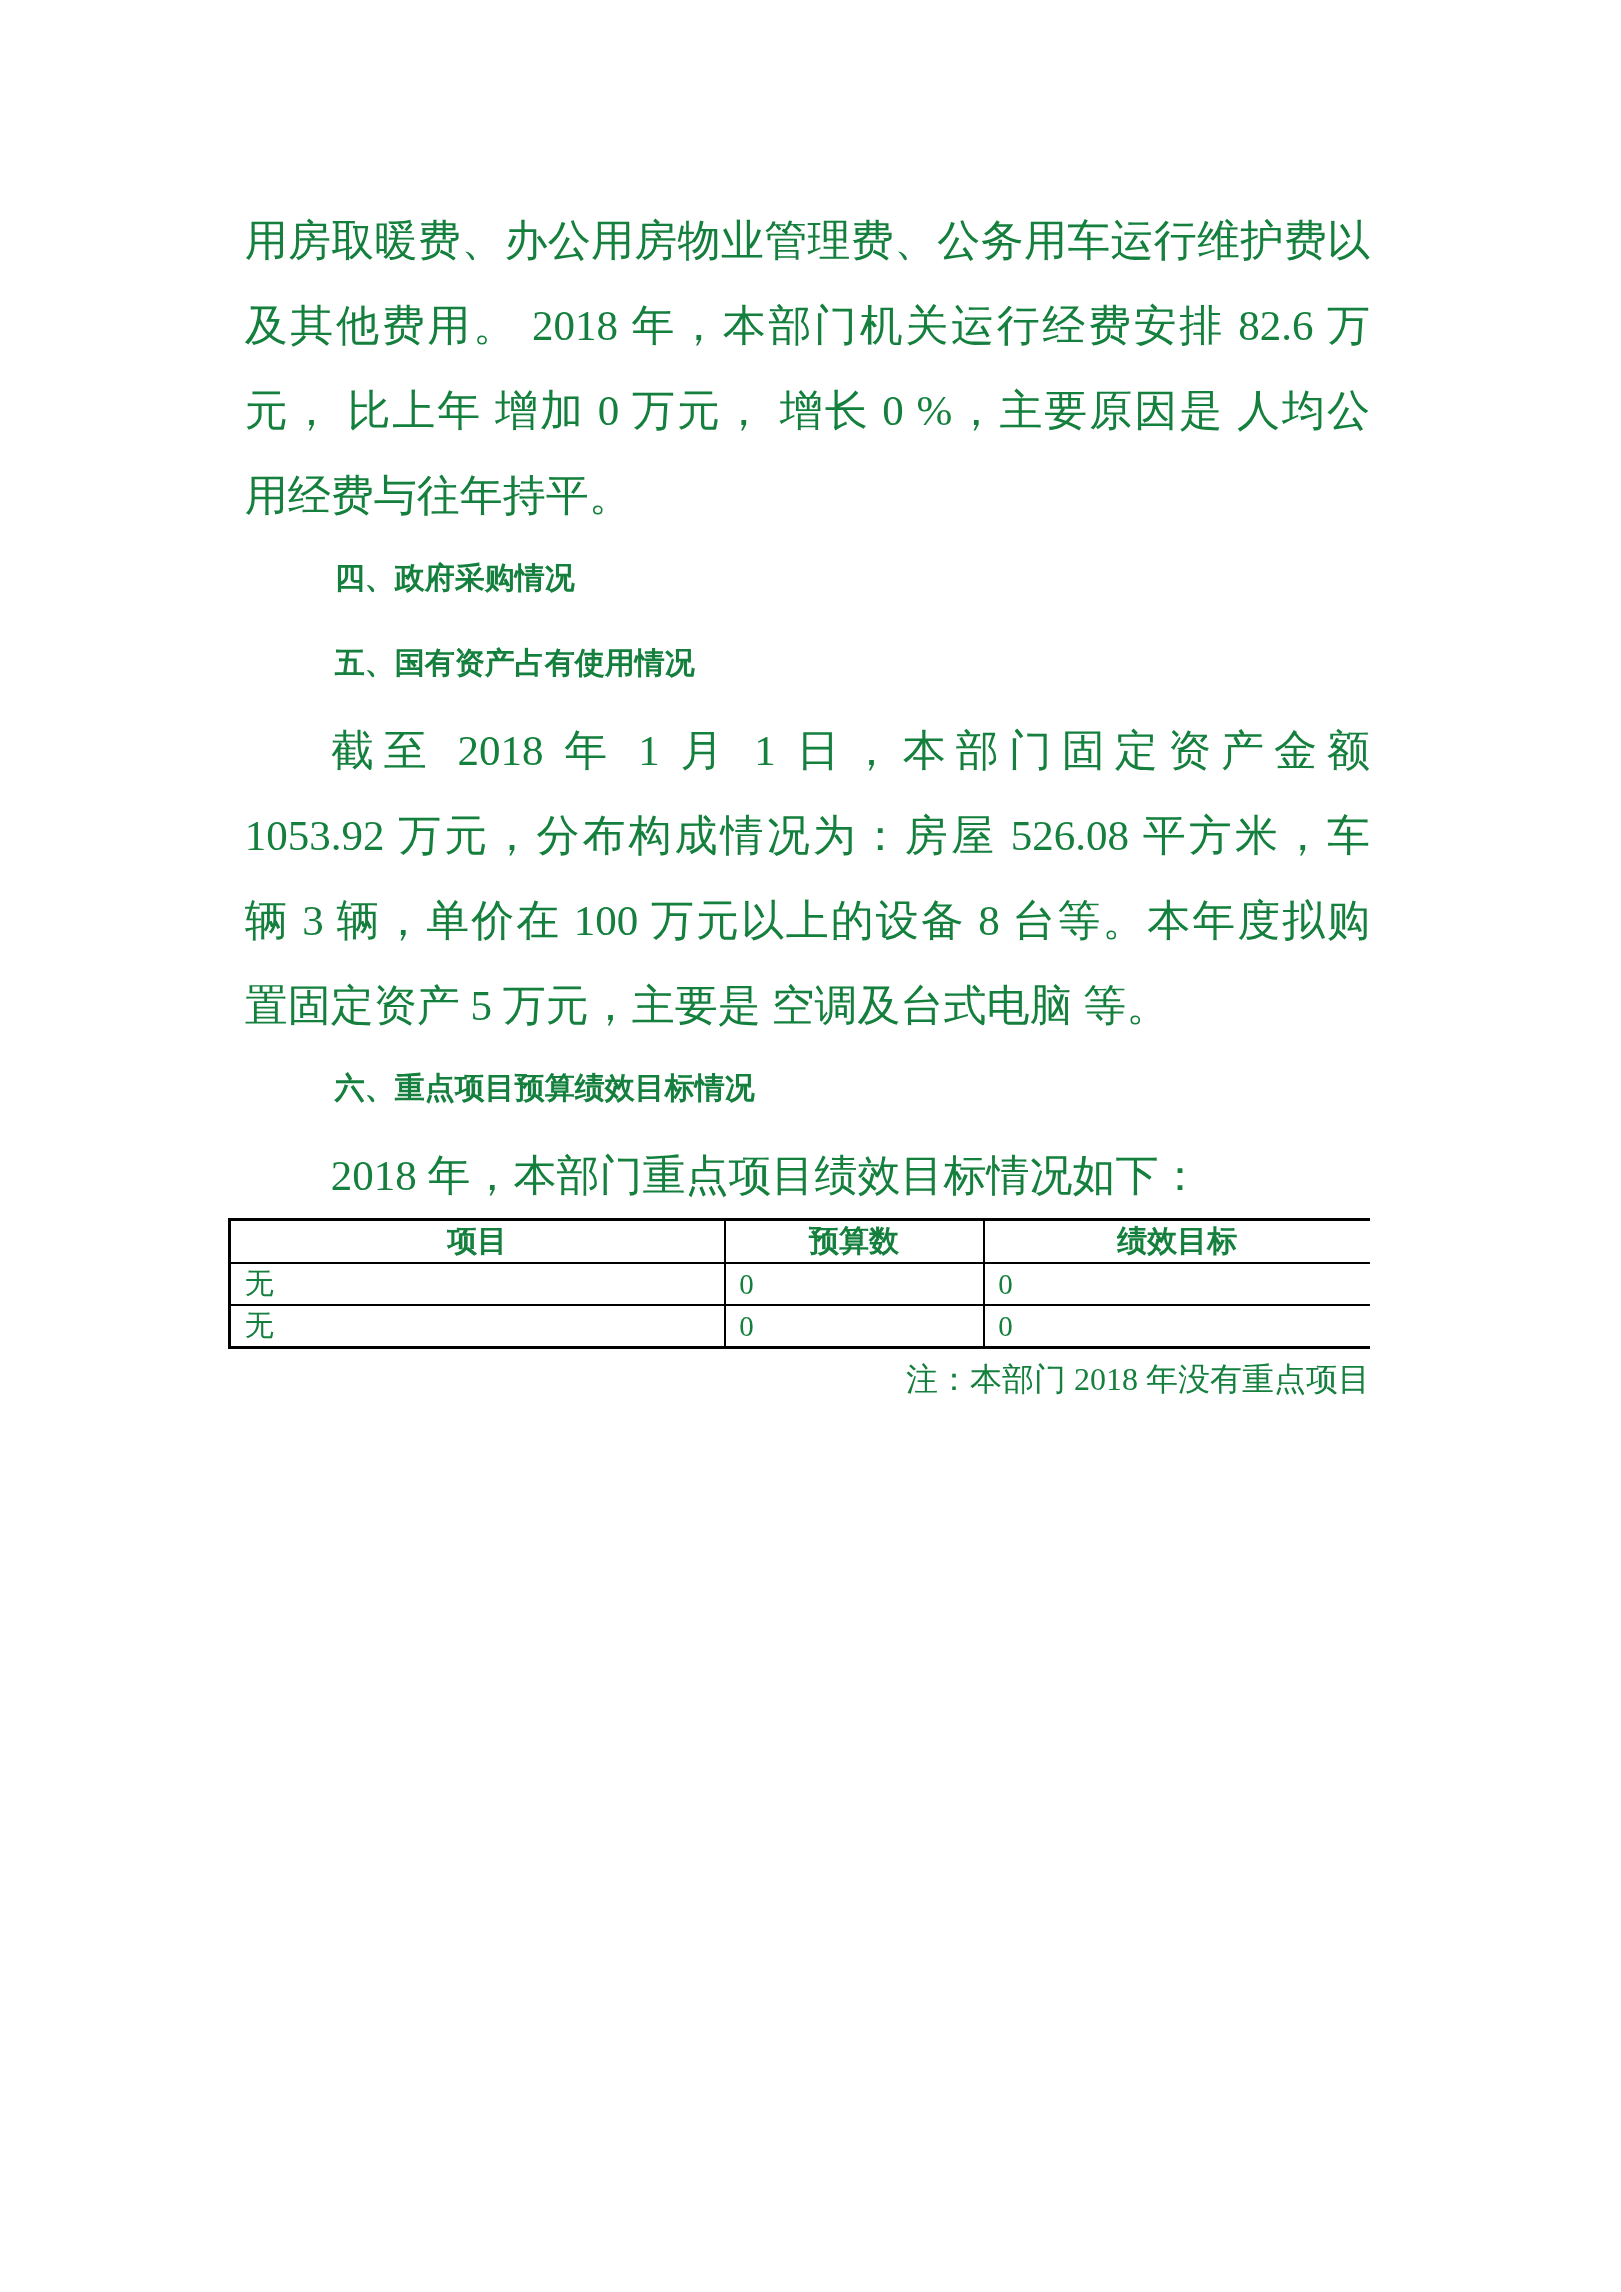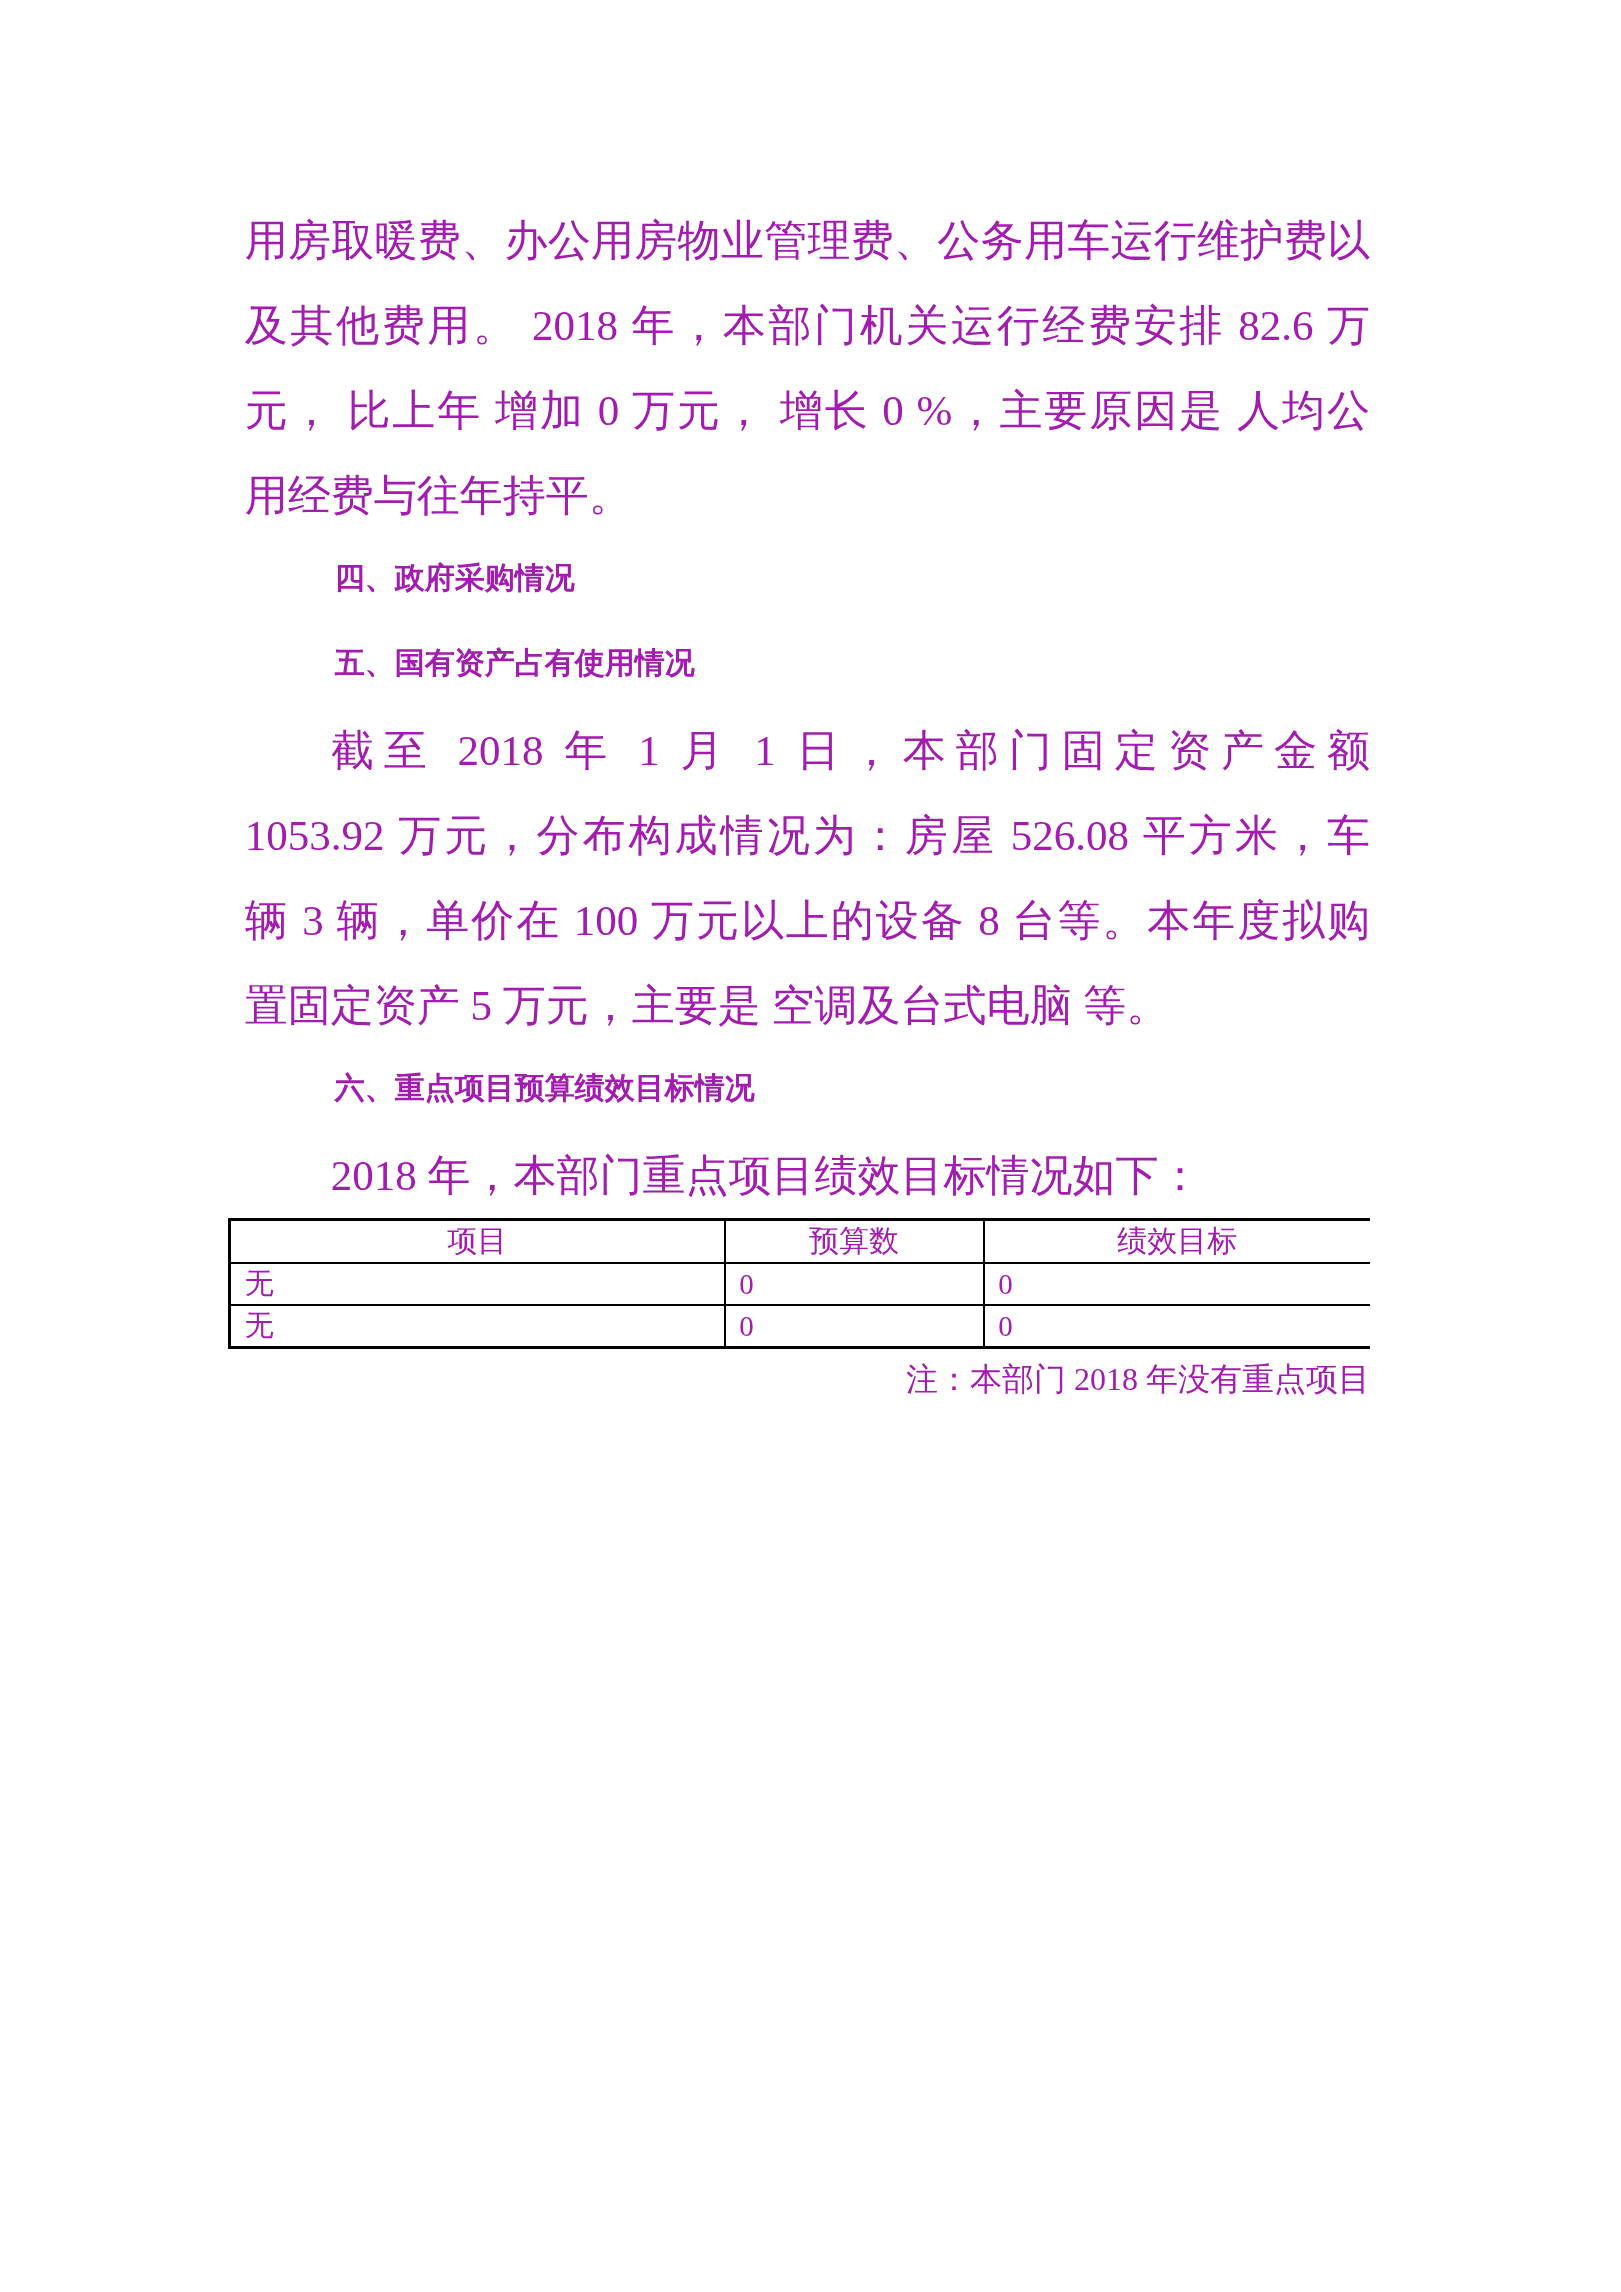--- a/index.html
+++ b/index.html
@@ -5,21 +5,21 @@
   html, body {
     margin: 0;
     padding: 0;
     background: #ffffff;
   }
   .page {
     position: relative;
     width: 1621px;
     height: 2293px;
     background: #ffffff;
-    color: #a21caf;
+    color: #15803d;
     overflow: hidden;
   }
   .content {
     position: absolute;
     left: 228px;
     top: 198px;
     width: 1142px;
     overflow: hidden;
   }
   
@@ -48,21 +48,21 @@
     text-align: left;
   }
   table.budget-table {
     border-collapse: collapse;
     table-layout: fixed;
     width: 1142px;
     border: 3.9px solid #000000;
   }
   table.budget-table th {
     font-family: "Liberation Sans", sans-serif;
-    font-weight: 400;
+    font-weight: 700;
     font-size: 30px;
     height: 37px;
     text-align: center;
     vertical-align: middle;
     border: 2.9px solid #000000;
     padding: 0;
     margin-top: 13px;
   }
   table.budget-table td {
     font-family: "Liberation Serif", serif;

